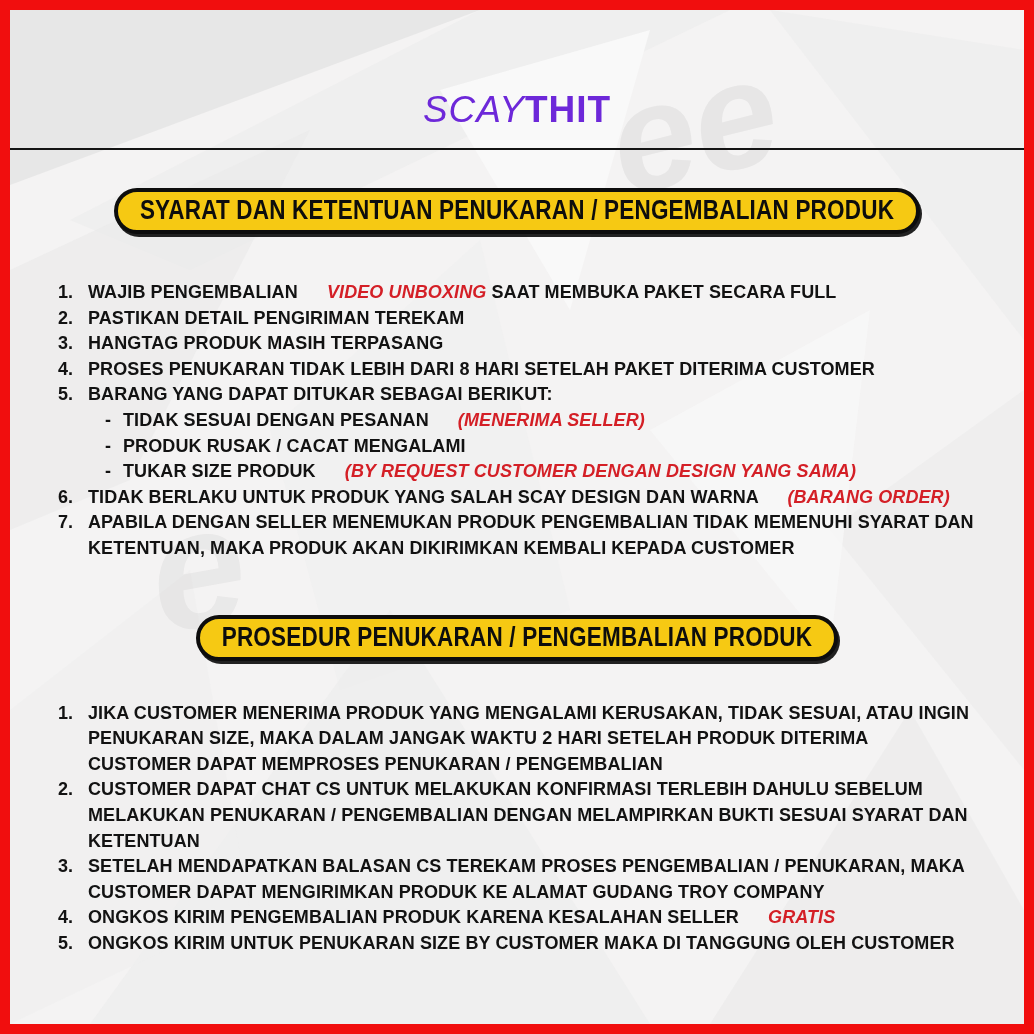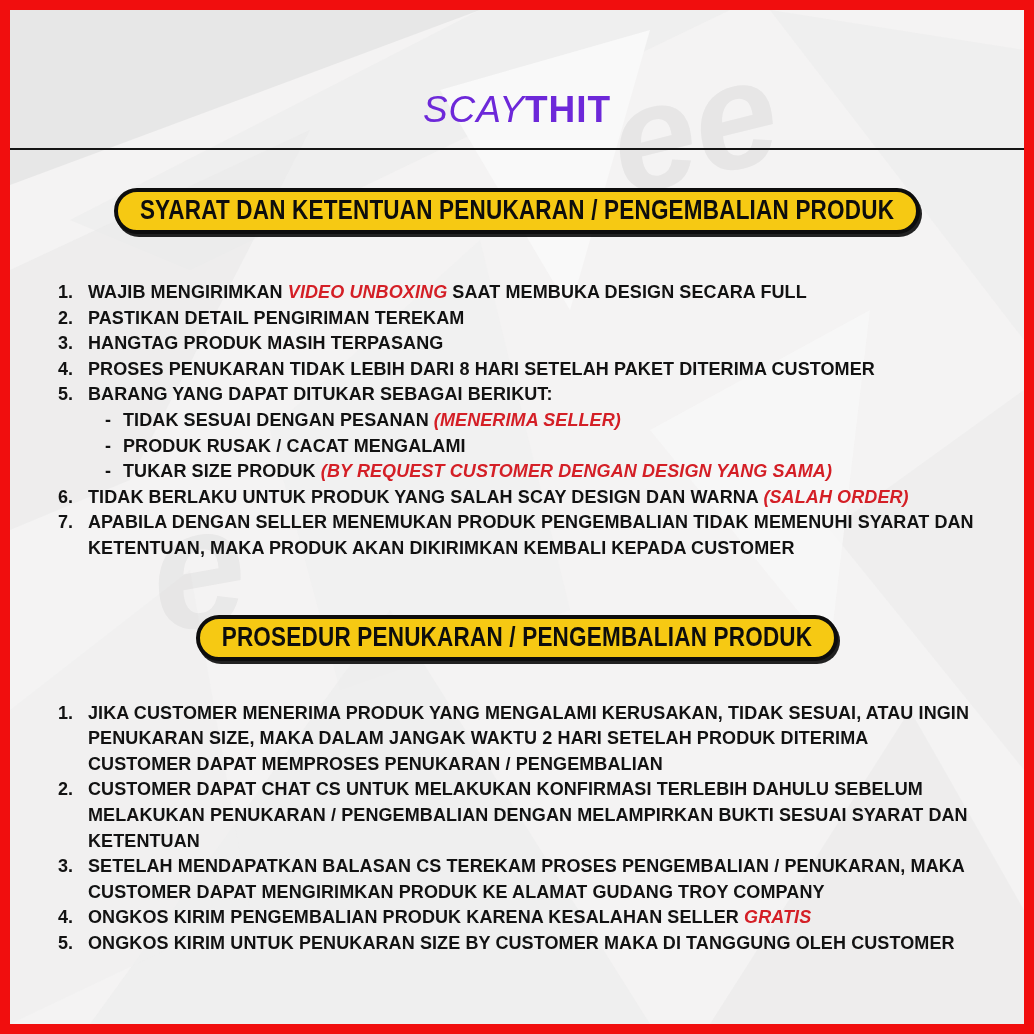--- a/index.html
+++ b/index.html
@@ -76,21 +76,21 @@
     line-height:25.6px;
     color:var(--text-black);
     letter-spacing:0.1px;
   }
   .list-s2{margin-top:40px;}
   .row{display:flex;}
   .row .num{flex:0 0 30px;}
   .row .txt{flex:1;max-width:888px;}
   .row.sub{margin-left:47px;}
   .row.sub .num{flex:0 0 18px;}
-  .seg-red{color:var(--accent-red);font-style:italic;}
+  .seg-red{color:var(--accent-red);font-style:italic;margin-left:24px;}
 </style>
 </head>
 <body>
 
 <div class="poster">
 
   <div class="bg-layer">
     <svg viewBox="0 0 1014 1014" preserveAspectRatio="none">
       <polygon points="0,0 470,0 0,175" fill="#e4e4e4" opacity="0.8"></polygon>
       <polygon points="470,0 720,0 180,260 60,210" fill="#ececec" opacity="0.7"></polygon>
@@ -120,21 +120,21 @@
     <div class="divider"></div>
 
     <section>
       <div class="badge badge-s1">
         <span class="badge-text">SYARAT DAN KETENTUAN PENUKARAN / PENGEMBALIAN PRODUK</span>
       </div>
 
       <div class="list">
         <div class="row">
           <span class="num">1.</span>
-          <span class="txt"><span>WAJIB MENGIRIMKAN </span><span class="seg-red">VIDEO UNBOXING</span><span> SAAT MEMBUKA DESIGN SECARA FULL</span></span>
+          <span class="txt"><span>WAJIB PENGEMBALIAN </span><span class="seg-red">VIDEO UNBOXING</span><span> SAAT MEMBUKA PAKET SECARA FULL</span></span>
         </div>
         <div class="row">
           <span class="num">2.</span>
           <span class="txt"><span>PASTIKAN DETAIL PENGIRIMAN TEREKAM</span></span>
         </div>
         <div class="row">
           <span class="num">3.</span>
           <span class="txt"><span>HANGTAG PRODUK MASIH TERPASANG</span></span>
         </div>
         <div class="row">
@@ -152,21 +152,21 @@
         <div class="row sub">
           <span class="num">-</span>
           <span class="txt"><span>PRODUK RUSAK / CACAT MENGALAMI</span></span>
         </div>
         <div class="row sub">
           <span class="num">-</span>
           <span class="txt"><span>TUKAR SIZE PRODUK </span><span class="seg-red">(BY REQUEST CUSTOMER DENGAN DESIGN YANG SAMA)</span></span>
         </div>
         <div class="row">
           <span class="num">6.</span>
-          <span class="txt"><span>TIDAK BERLAKU UNTUK PRODUK YANG SALAH SCAY DESIGN DAN WARNA </span><span class="seg-red">(SALAH ORDER)</span></span>
+          <span class="txt"><span>TIDAK BERLAKU UNTUK PRODUK YANG SALAH SCAY DESIGN DAN WARNA </span><span class="seg-red">(BARANG ORDER)</span></span>
         </div>
         <div class="row">
           <span class="num">7.</span>
           <span class="txt"><span>APABILA DENGAN SELLER MENEMUKAN PRODUK PENGEMBALIAN TIDAK MEMENUHI SYARAT DAN KETENTUAN, MAKA PRODUK AKAN DIKIRIMKAN KEMBALI KEPADA CUSTOMER</span></span>
         </div>
       </div>
     </section>
 
     <section>
       <div class="badge badge-s2">

